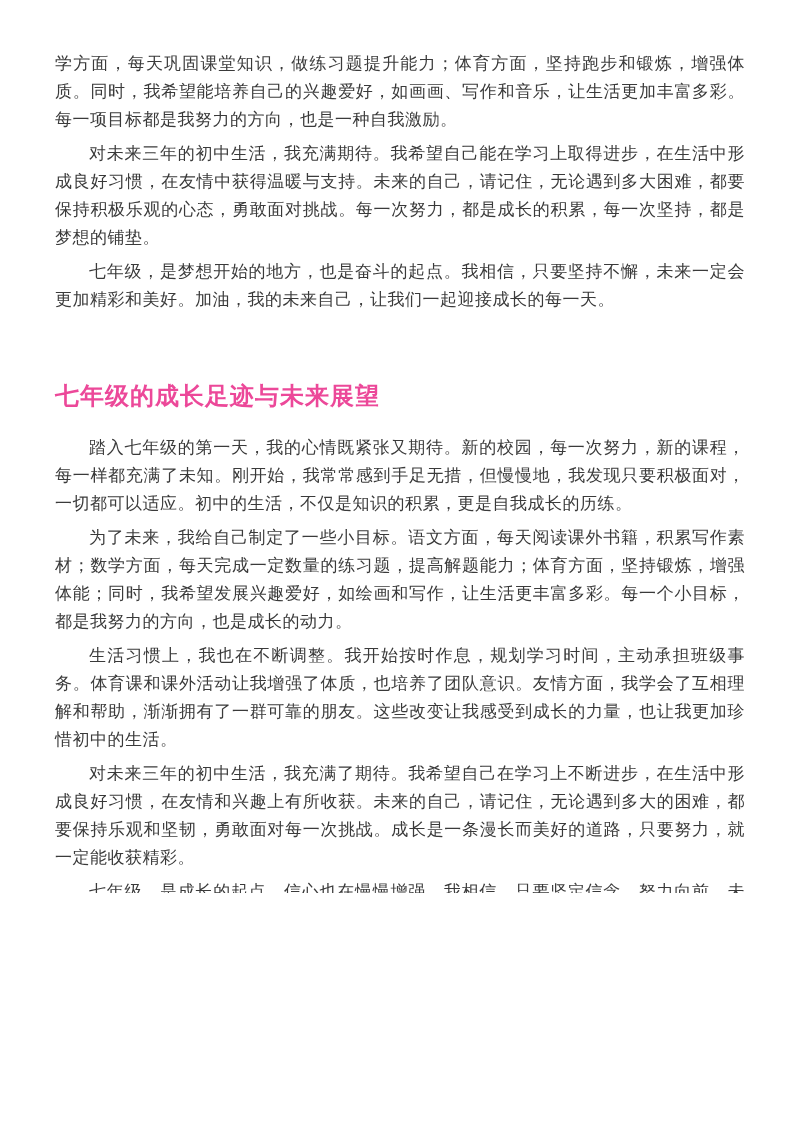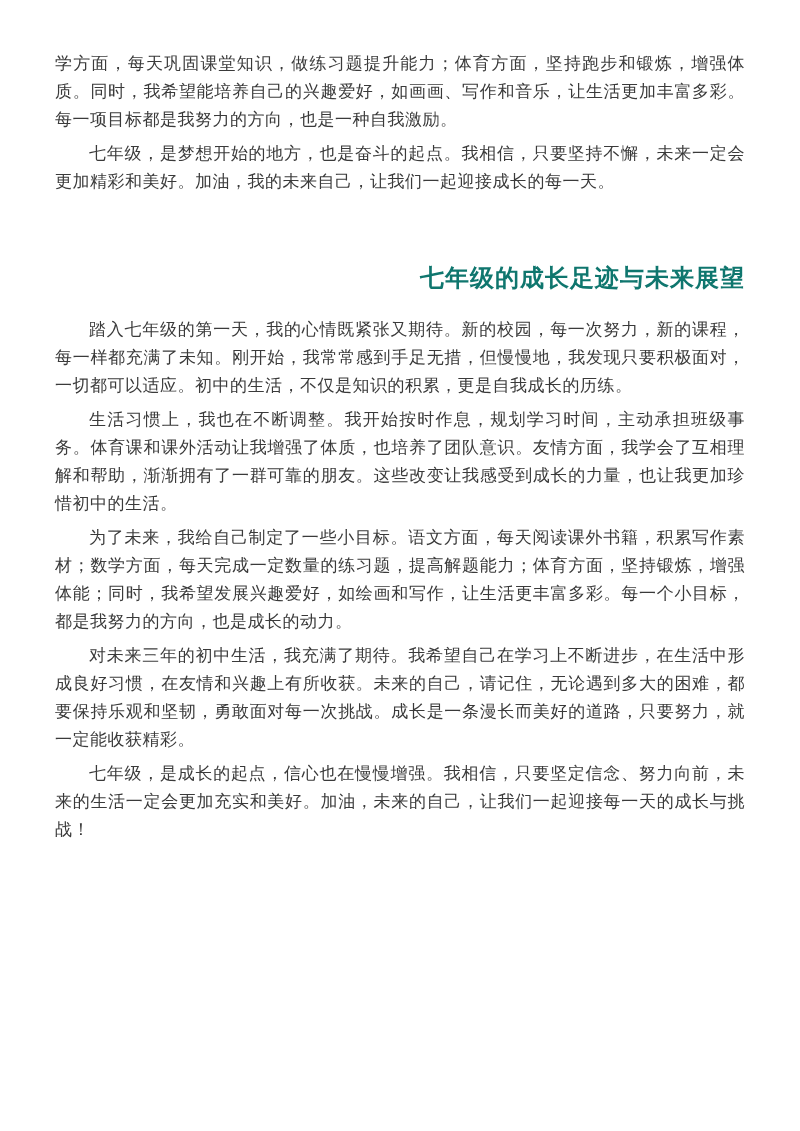--- a/index.html
+++ b/index.html
@@ -25,22 +25,22 @@
     text-align: justify;
     text-align-last: left;
     letter-spacing: 0.5px;
   }
   .content p.indent { text-indent: 2em; }
   .essay-title {
     margin: 66px 0 22px 0;
     font-size: 24px;
     line-height: 32px;
     font-weight: 700;
-    color: #0f766e;
-    text-align: right;
+    color: #ec4899;
+    text-align: left;
     letter-spacing: 1px;
   }
   .watermark {
     position: absolute;
     top: 968px;
     left: 372px;
     font-family: "Liberation Sans", "DejaVu Sans", sans-serif;
     font-weight: 700;
     font-size: 92px;
     line-height: 1;
@@ -67,31 +67,32 @@
   }
 </style>
 </head>
 <body>
 
 <div class="page">
   <div class="content">
 
     <p>学方面，每天巩固课堂知识，做练习题提升能力；体育方面，坚持跑步和锻炼，增强体质。同时，我希望能培养自己的兴趣爱好，如画画、写作和音乐，让生活更加丰富多彩。每一项目标都是我努力的方向，也是一种自我激励。</p>
 
+    <p class="indent">对未来三年的初中生活，我充满期待。我希望自己能在学习上取得进步，在生活中形成良好习惯，在友情中获得温暖与支持。未来的自己，请记住，无论遇到多大困难，都要保持积极乐观的心态，勇敢面对挑战。每一次努力，都是成长的积累，每一次坚持，都是梦想的铺垫。</p>
 
     <p class="indent">七年级，是梦想开始的地方，也是奋斗的起点。我相信，只要坚持不懈，未来一定会更加精彩和美好。加油，我的未来自己，让我们一起迎接成长的每一天。</p>
 
     <h1 class="essay-title">七年级的成长足迹与未来展望</h1>
 
     <p class="indent">踏入七年级的第一天，我的心情既紧张又期待。新的校园，每一次努力，新的课程，每一样都充满了未知。刚开始，我常常感到手足无措，但慢慢地，我发现只要积极面对，一切都可以适应。初中的生活，不仅是知识的积累，更是自我成长的历练。</p>
 
 
+    <p class="indent">为了未来，我给自己制定了一些小目标。语文方面，每天阅读课外书籍，积累写作素材；数学方面，每天完成一定数量的练习题，提高解题能力；体育方面，坚持锻炼，增强体能；同时，我希望发展兴趣爱好，如绘画和写作，让生活更丰富多彩。每一个小目标，都是我努力的方向，也是成长的动力。</p>
+
     <p class="indent">生活习惯上，我也在不断调整。我开始按时作息，规划学习时间，主动承担班级事务。体育课和课外活动让我增强了体质，也培养了团队意识。友情方面，我学会了互相理解和帮助，渐渐拥有了一群可靠的朋友。这些改变让我感受到成长的力量，也让我更加珍惜初中的生活。</p>
-
-    <p class="indent">为了未来，我给自己制定了一些小目标。语文方面，每天阅读课外书籍，积累写作素材；数学方面，每天完成一定数量的练习题，提高解题能力；体育方面，坚持锻炼，增强体能；同时，我希望发展兴趣爱好，如绘画和写作，让生活更丰富多彩。每一个小目标，都是我努力的方向，也是成长的动力。</p>
 
     <p class="indent">对未来三年的初中生活，我充满了期待。我希望自己在学习上不断进步，在生活中形成良好习惯，在友情和兴趣上有所收获。未来的自己，请记住，无论遇到多大的困难，都要保持乐观和坚韧，勇敢面对每一次挑战。成长是一条漫长而美好的道路，只要努力，就一定能收获精彩。</p>
 
     <p class="indent">七年级，是成长的起点，信心也在慢慢增强。我相信，只要坚定信念、努力向前，未来的生活一定会更加充实和美好。加油，未来的自己，让我们一起迎接每一天的成长与挑战！</p>
 
   </div>
 
   <div class="watermark">bzxz.net</div>
 
   <div class="footer-rule"></div>

